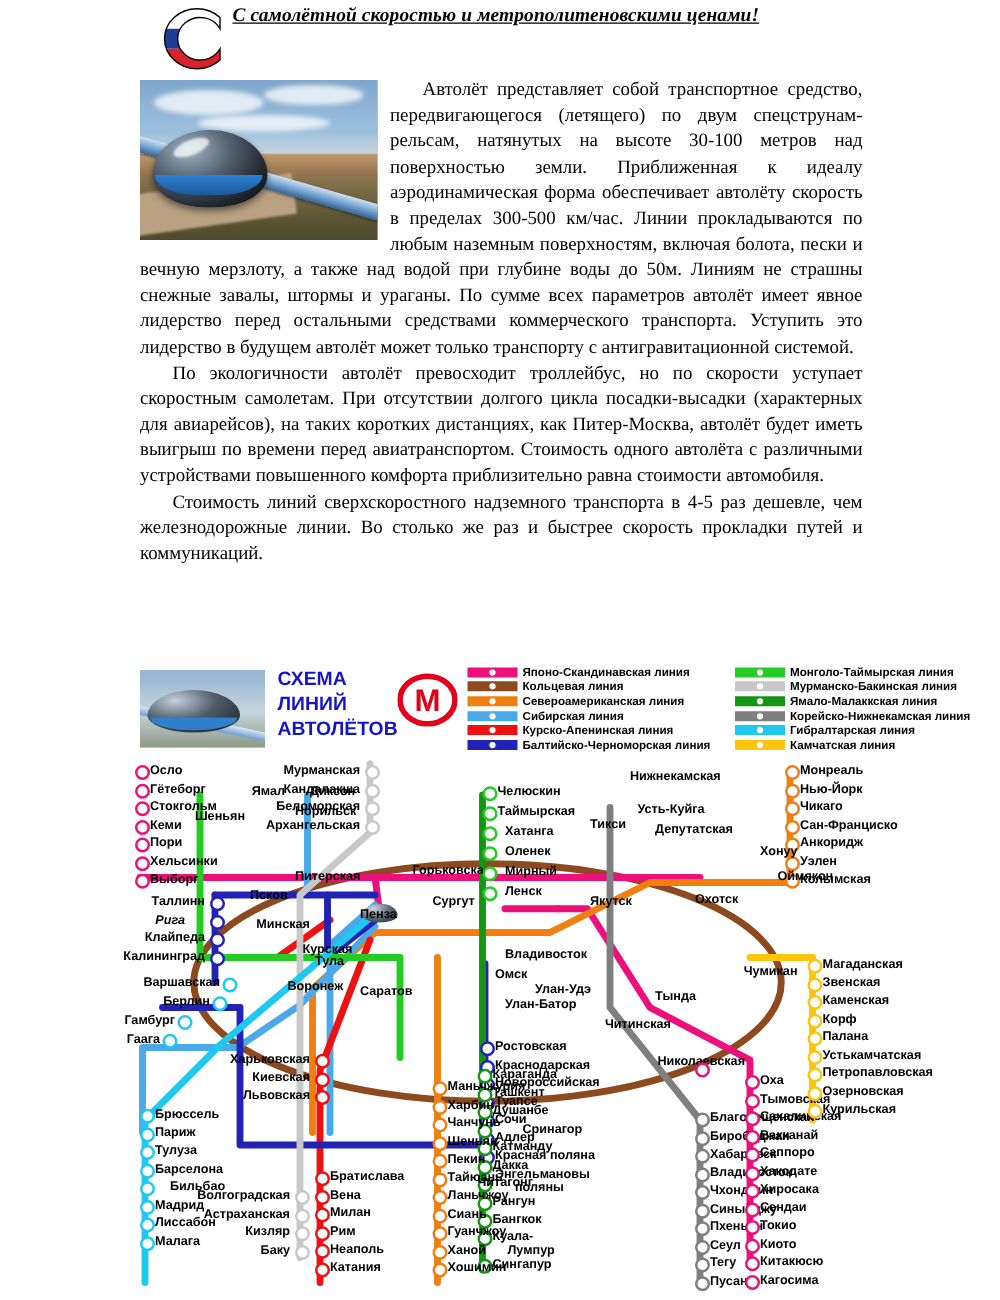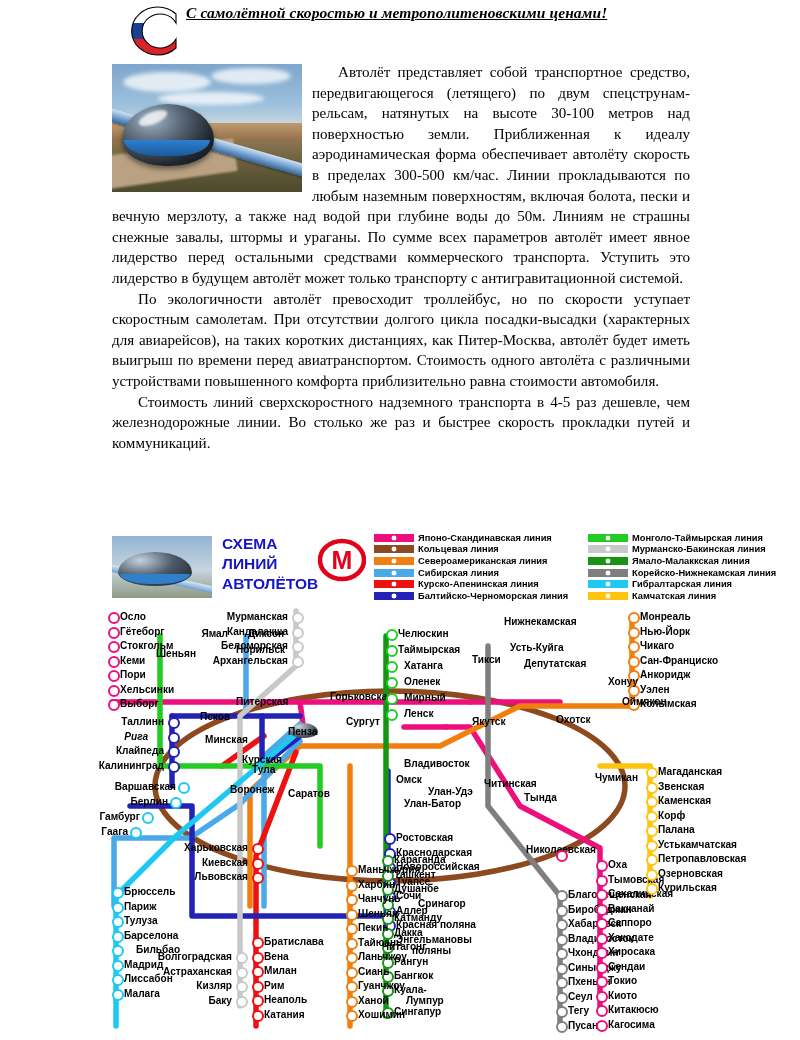--- a/index.html
+++ b/index.html
@@ -467,21 +467,21 @@
         <div class="lbl" style="left: 230px; top: 178px;">Воронеж</div>
         <div class="lbl" style="left: 252px; top: 158px;">Тула</div>
         <div class="lbl" style="left: 288px; top: 182px;">Саратов</div>
         <div class="lbl" style="left: 330px; top: 85px;">Горьковская</div>
         <div class="lbl" style="left: 288px; top: 120px;">Пенза</div>
         <div class="lbl" style="left: 346px; top: 110px;">Сургут</div>
         <div class="lbl" style="left: 396px; top: 168px;">Омск</div>
         <div class="lbl" style="left: 404px; top: 152px;">Владивосток</div>
         <div class="lbl" style="left: 428px; top: 180px;">Улан-Удэ</div>
         <div class="lbl" style="left: 404px; top: 192px;">Улан-Батор</div>
-        <div class="lbl" style="left: 452px; top: 172px; padding-left: 32px;">Читинская</div>
+        <div class="lbl" style="left: 452px; top: 208px; padding-left: 32px;">Читинская</div>
         <div class="lbl" style="left: 524px; top: 186px;">Тында</div>
         <div class="lbl" style="left: 472px; top: 110px;">Якутск</div>
         <div class="lbl" style="left: 556px; top: 108px;">Охотск</div>
         <div class="lbl" style="left: 568px; top: 166px; margin-left: 27px;">Чумикан</div>
         <div class="lbl" style="left: 622px; top: 90px;">Оймякон</div>
         <div class="lbl" style="left: 608px; top: 70px;">Хонуу</div>
         <div class="lbl" style="left: 524px; top: 52px;">Депутатская</div>
         <div class="lbl" style="left: 510px; top: 36px;">Усть-Куйга</div>
         <div class="lbl" style="left: 504px; top: 10px;">Нижнекамская</div>
         <div class="lbl" style="left: 472px; top: 48px;">Тикси</div>

